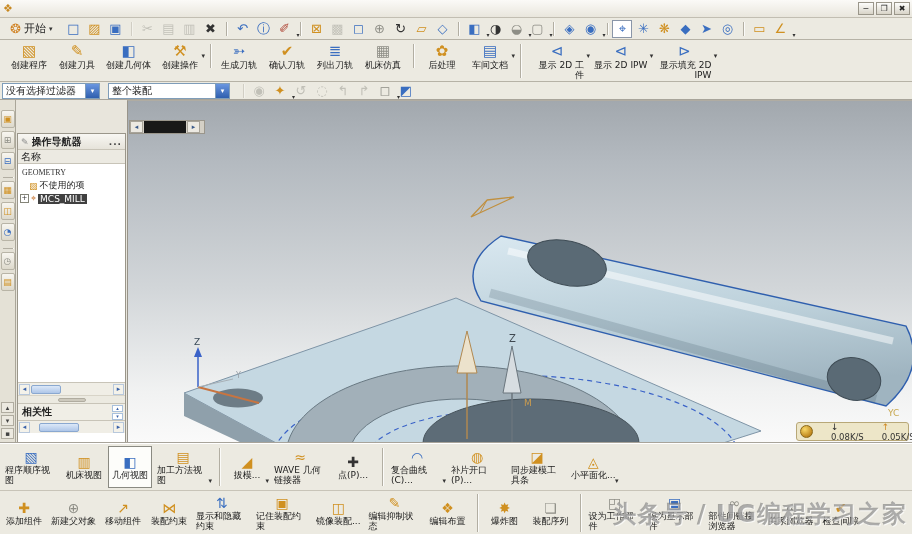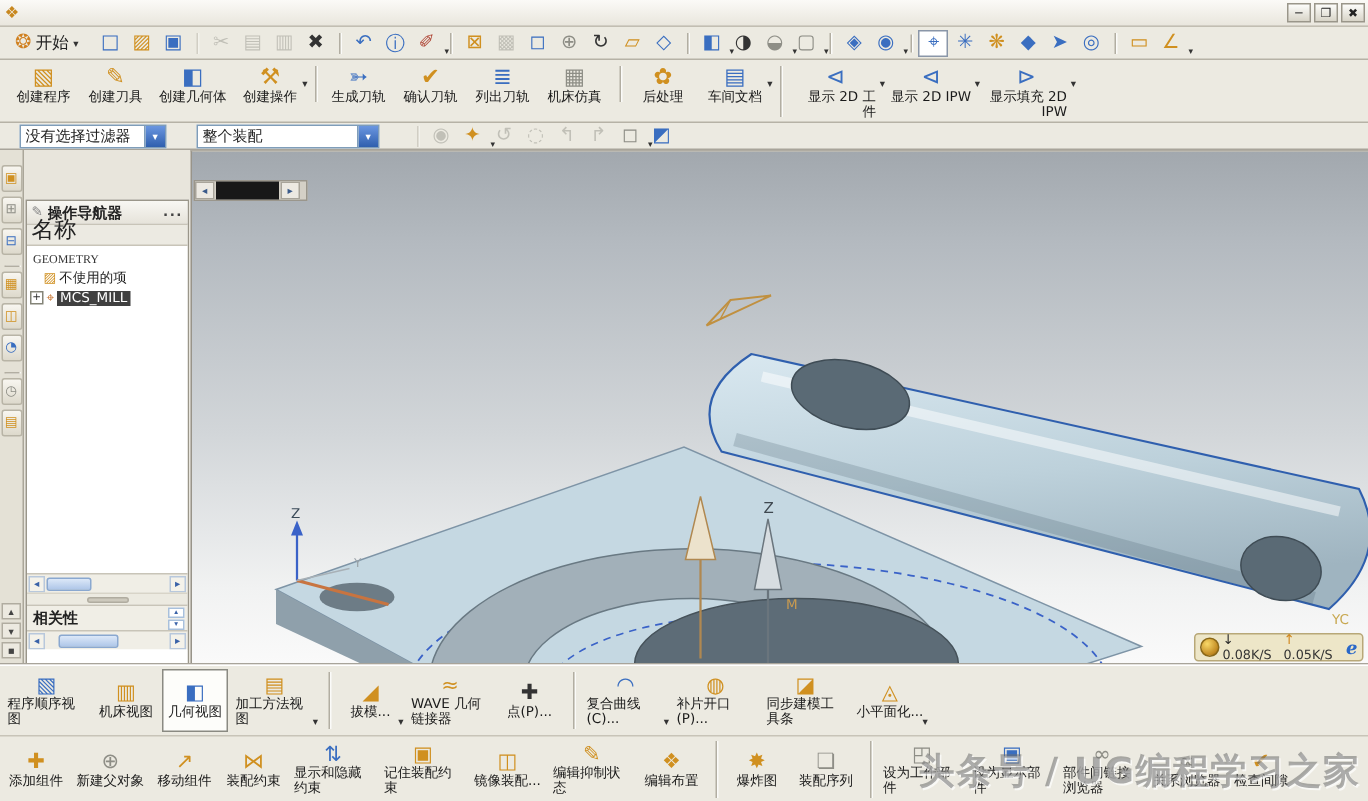--- a/index.html
+++ b/index.html
@@ -34,21 +34,21 @@
 .tb-item.active{border:1px solid #8a96a8;background:#fff}
 
 
 .tb-cam{position:absolute;top:40px;height:42px;left:0;right:0;background:#eceae1;border-bottom:1px solid #b6b2a6;display:flex;align-items:flex-start;padding:2px 2px 0 6px;gap:2px}
 .bigbtn{display:flex;flex-direction:column;align-items:center;min-width:46px;max-width:62px;position:relative;padding:0 4px}
 .bigbtn .glyph{font-size:15px;height:18px;line-height:18px}
 .bigbtn .lbl{font-size:9px;line-height:10px;text-align:right;word-break:break-all}
 .bigbtn .dd{position:absolute;right:-2px;top:10px;font-size:7px}
 
 
-.selbar{position:absolute;top:82px;height:18px;left:0;right:0;background:#eceae1;border-bottom:1px solid #a8a49a;display:flex;align-items:center;gap:20px;padding-left:13px}
+.selbar{position:absolute;top:82px;height:18px;left:0;right:0;background:#eceae1;border-bottom:1px solid #a8a49a;display:flex;align-items:center;gap:8px;padding-left:2px}
 .combo{height:16px;background:#fff;border:1px solid #7f9db9;display:flex;align-items:center;font-size:10px;padding-left:3px}
 .combo .val{flex:1;white-space:nowrap;overflow:hidden}
 .combo .cdd{width:14px;height:14px;background:linear-gradient(#6a96e0,#2f5fae);color:#fff;font-size:7px;display:flex;align-items:center;justify-content:center;border-left:1px solid #7f9db9}
 #combo-filter{width:98px}
 #combo-scope{width:122px}
 .sel-icons{display:flex;align-items:center;gap:1px}
 
 
 .main{position:absolute;top:100px;left:0;right:0;height:343px;background:#e8e5dc}
 .resbar{position:absolute;left:0;top:0;width:16px;height:100%;background:#e4e1d6;border-right:1px solid #aaa699;display:flex;flex-direction:column;align-items:center;padding-top:10px;gap:3px}
@@ -57,21 +57,21 @@
 .resbar .sep-before::before{left:1px;right:1px;top:-5px;bottom:auto;width:auto;height:1px}
 .rb-bottom{margin-top:auto;display:flex;flex-direction:column;gap:2px;padding-bottom:4px}
 .rb-mini{width:13px;height:11px;font-size:7px;display:flex;align-items:center;justify-content:center;background:#ece9e0;border:1px solid #b0aca0;color:#444}
 
 
 .navigator{position:absolute;left:17px;top:33px;width:109px;bottom:0;background:#fff;border:1px solid #9a968a;display:flex;flex-direction:column}
 .nav-title{height:16px;background:linear-gradient(#f8f7f3,#e6e3da);display:flex;align-items:center;font-size:10px;font-weight:bold;padding:0 3px;gap:3px;border-bottom:1px solid #c8c4b8}
 .nav-title .pin{color:#888;font-size:9px;font-weight:normal}
 .nav-title .ttl{white-space:nowrap;overflow:hidden}
 .nav-title .ovf{margin-left:auto;font-size:9px;color:#444;letter-spacing:1px;font-weight:bold}
-.nav-head{height:14px;background:#eceae2;border-bottom:1px solid #c8c4b8;font-size:15px;padding:0 3px;display:flex;align-items:flex-end}
+.nav-head{height:14px;background:#eceae2;border-bottom:1px solid #c8c4b8;font-size:10px;padding:0 3px;display:flex;align-items:flex-start}
 .nav-tree{flex:1;background:#fff;font-size:9px;padding-top:2px;overflow:hidden}
 .tree-row{height:13px;display:flex;align-items:center;gap:2px;padding-left:2px;white-space:nowrap}
 .tree-row .exp{width:9px;height:9px;border:1px solid #848478;background:#fff;font-size:7px;line-height:7px;text-align:center;color:#333;flex:0 0 auto}
 .exp::before{content:"+"}
 .tree-row .ticon{font-size:9px}
 .tree-row .sel{background:#404040;color:#fff;padding:0 2px}
 .geom{font-family:Liberation Serif, serif;font-size:8px;color:#333;padding-left:2px}
 .hscroll{height:13px;background:#f0eee6;border-top:1px solid #c8c4b8;display:flex;align-items:center;padding:0 1px;gap:1px}
 .sb-btn{width:11px;height:11px;background:#f4f2ea;border:1px solid #b8c8dc;font-size:7px;color:#3a62a8;display:flex;align-items:center;justify-content:center;flex:0 0 auto}
 .sb-l::before{content:"◂"}
@@ -86,21 +86,21 @@
 .spin-u::before{content:"▴"}
 .spin-d::before{content:"▾"}
 .nav-fill{height:9px;background:#fff}
 
 
 .viewport{position:absolute;left:127px;top:0;right:0;bottom:0;border-left:1px solid #98948a;border-top:1px solid #b0aca2;background:linear-gradient(180deg,#a2a8ae 0%,#b4bac0 18%,#d2d6d9 55%,#f1f2f2 85%,#fafafa 100%);overflow:hidden}
 .scene{position:absolute;left:0;top:0}
 .vp-scroll{position:absolute;left:1px;top:19px;width:76px;height:14px;display:flex;align-items:center;background:#d4d0c6;border:1px solid #9a968c}
 .vp-btn{width:13px;height:12px;background:#ece9e2;border:1px solid #a8a49a;font-size:7px;color:#3a5a8a;display:flex;align-items:center;justify-content:center;flex:0 0 auto}
 .vp-thumb{width:42px;height:12px;background:#181818;margin:0 1px}
-.netmon{position:absolute;left:668px;top:321px;width:113px;height:19px;background:rgba(236,228,196,.93);border:1px solid #b8a878;border-radius:3px;display:flex;align-items:center;gap:2px;padding:0 3px;font-size:9px;color:#333}
+.netmon{position:absolute;left:668px;top:321px;width:113px;height:19px;background:rgba(236,228,196,.93);border:1px solid #b8a878;border-radius:3px;display:flex;align-items:center;gap:18px;padding:0 3px;font-size:9px;color:#333}
 .nm-ball{width:13px;height:13px;border-radius:50%;background:radial-gradient(circle at 35% 30%,#f8d868,#c08820 70%,#8a5c10);border:1px solid #8a6818;flex:0 0 auto}
 .nm-down b{color:#2a2a2a}
 .nm-up b{color:#d08820}
 .netmon i{font-size:8.5px}
 .nm-e{color:#2a68c8;font-family:"DejaVu Serif",serif;font-style:italic;font-weight:bold;font-size:12px;margin-left:1px}
 
 
 .tb-views{position:absolute;top:443px;height:47px;left:0;right:0;background:#eceae1;border-top:1px solid #fff;box-shadow:0 -1px 0 #a8a49a;display:flex;align-items:center;padding-left:2px;gap:2px}
 .tb-asm{position:absolute;top:490px;height:44px;left:0;right:0;background:#eceae1;border-top:1px solid #c8c4b8;display:flex;align-items:center;padding-left:2px;gap:2px}
 .bbtn{display:flex;flex-direction:column;align-items:center;justify-content:center;min-width:44px;max-width:58px;height:42px;position:relative;padding:1px 3px}

